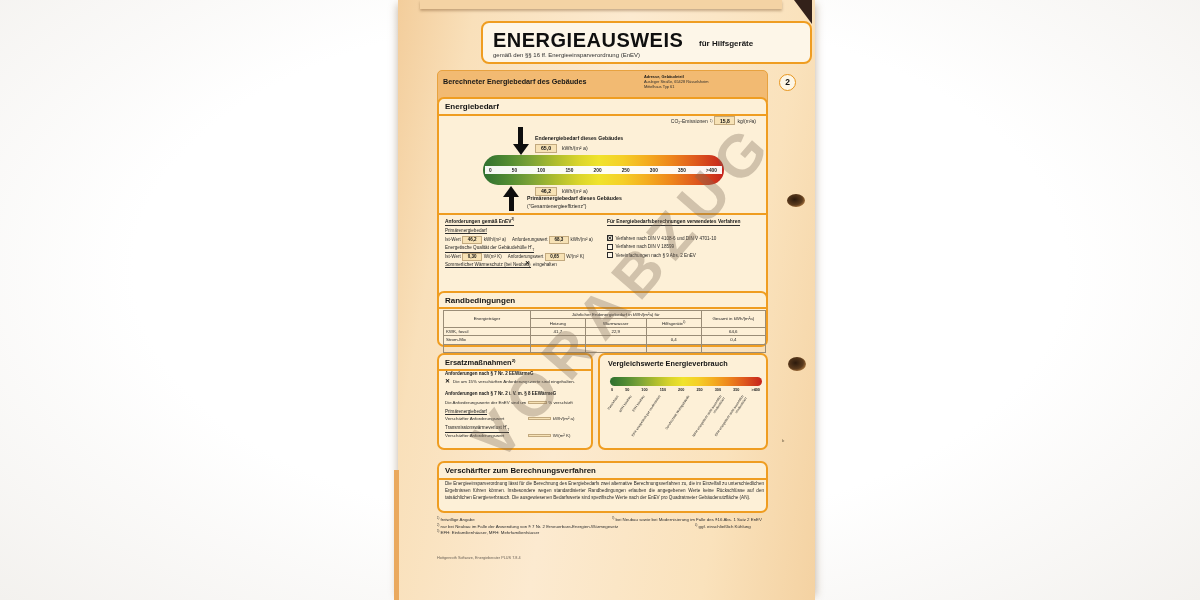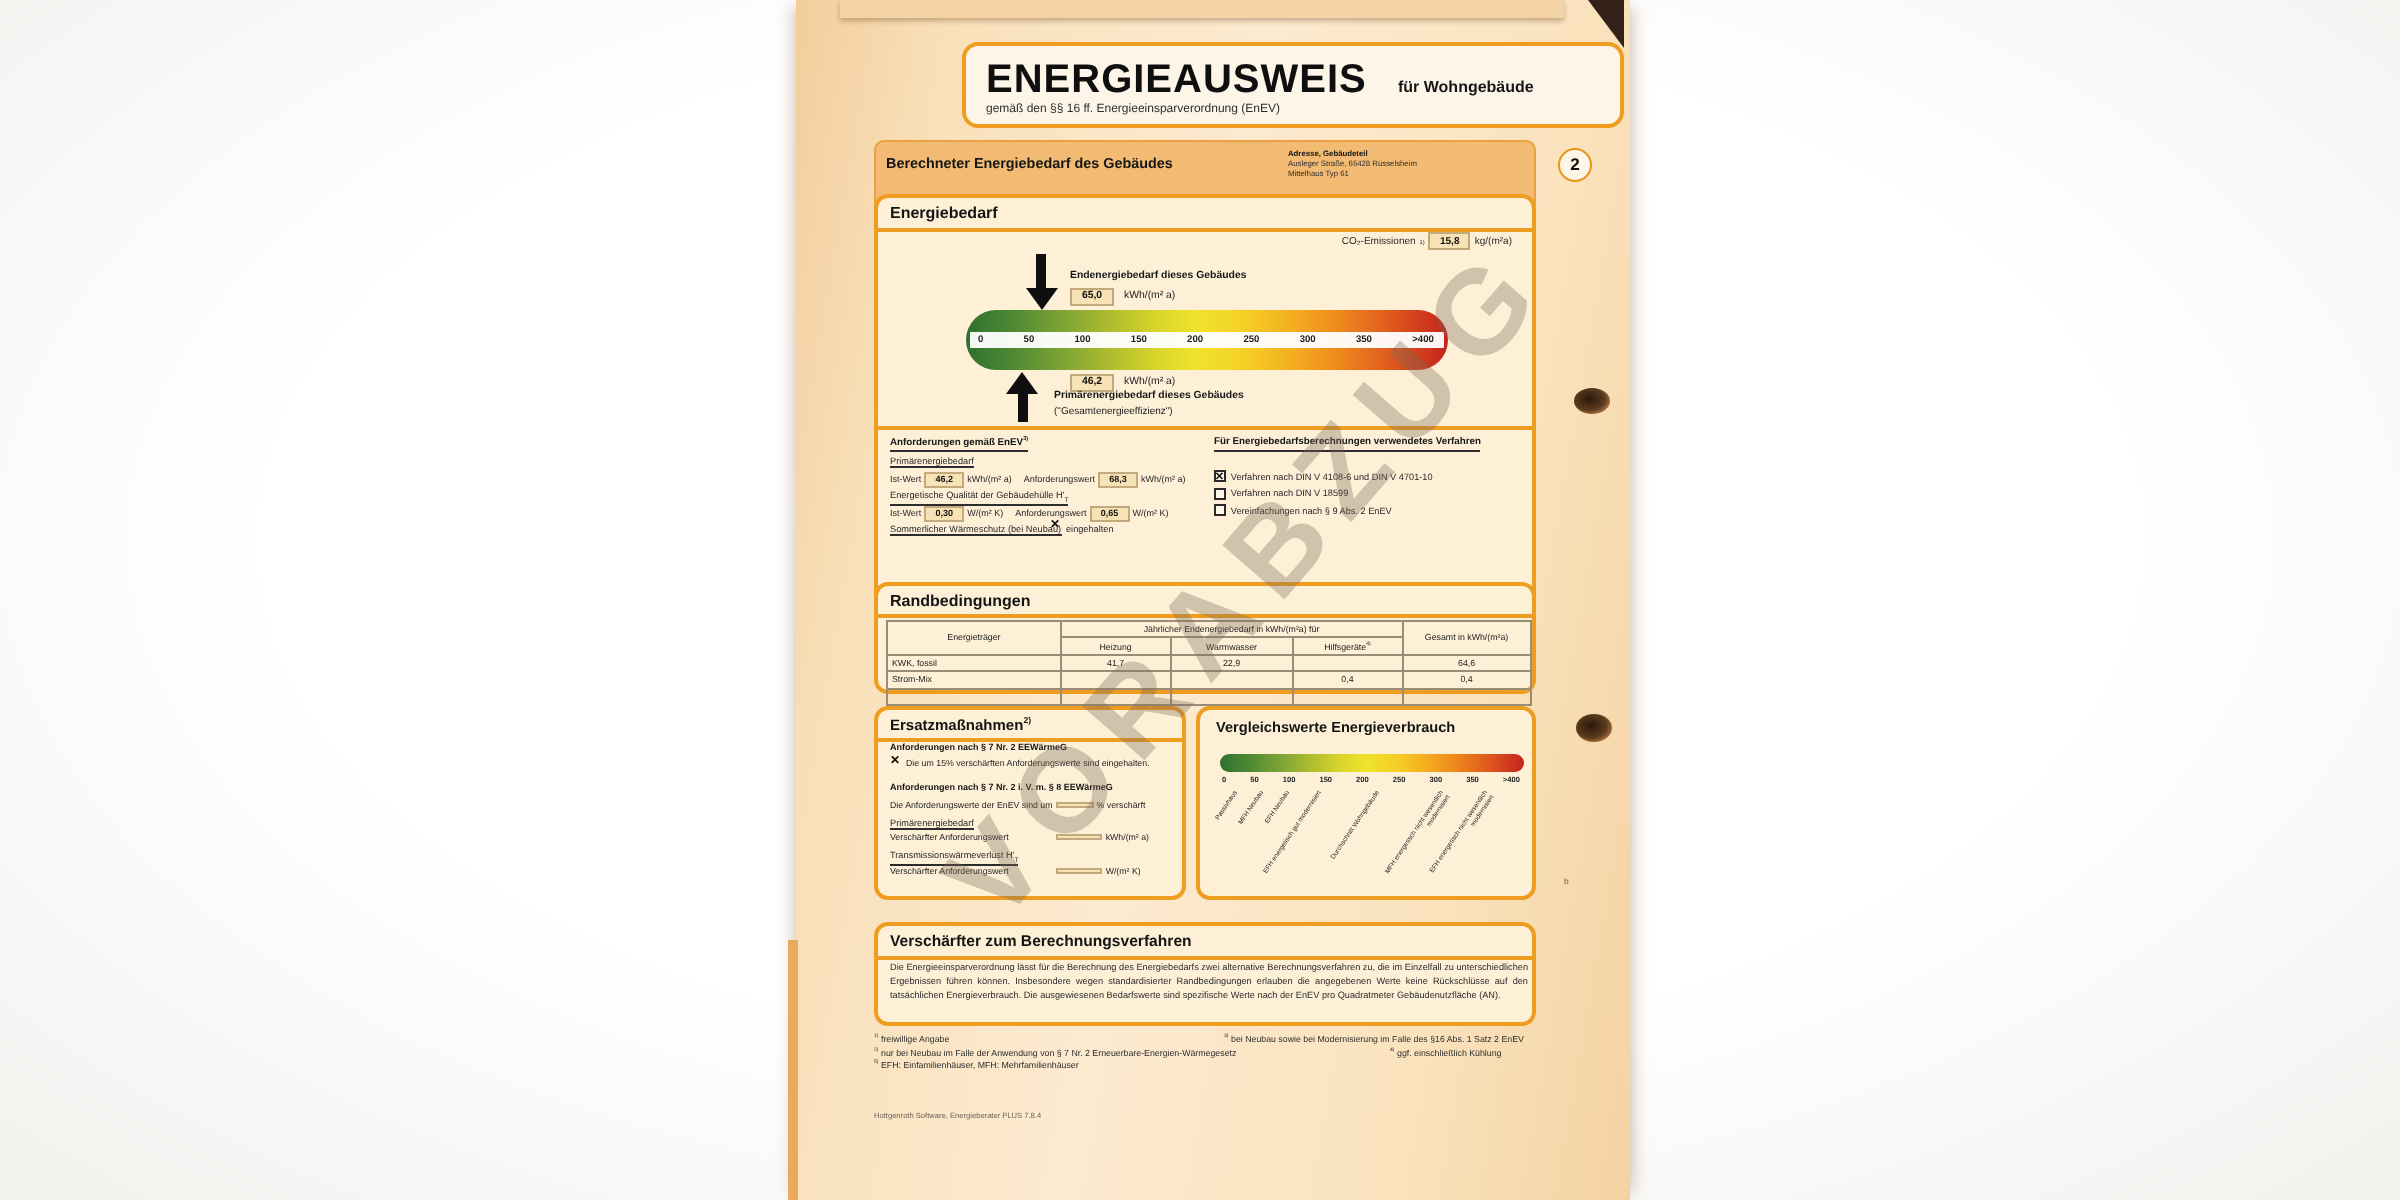--- a/index.html
+++ b/index.html
@@ -70,21 +70,21 @@
 <div class="stage">
   <div class="paper">
     <div class="sheet-top"></div>
     <div class="dark-corner"></div>
     <div class="left-edge"></div>
     <div class="hole" style="left:389px;top:194px;"></div>
     <div class="hole" style="left:390px;top:357px;height:14px;"></div>
 
     <div class="panel" style="left:39px;top:21px;width:331px;height:43px;background:#fdf6e8;border-radius:8px;margin-left:44px;">
       <span class="t" style="left:10px;top:6px;font-size:20px;font-weight:bold;letter-spacing:0.5px;color:#0f0f0f;">ENERGIEAUSWEIS</span>
-      <span class="t b" style="left:216px;top:17px;font-size:8px;">für Wohngebäude</span>
+      <span class="t b" style="left:216px;top:17px;font-size:8px;">für Hilfsgeräte</span>
       <span class="t" style="left:10px;top:29px;font-size:6px;color:#2e2e2e;">gemäß den §§ 16 ff. Energieeinsparverordnung (EnEV)</span>
     </div>
 
     <div class="metabar">
       <span class="t b" style="left:5px;top:7px;font-size:7.2px;">Berechneter Energiebedarf des Gebäudes</span>
       <div class="addr">
         <div class="b" style="font-size:3.9px;">Adresse, Gebäudeteil</div>
         <div>Ausleger Straße, 65428 Rüsselsheim</div>
         <div>Mittelhaus Typ 61</div>
       </div>

